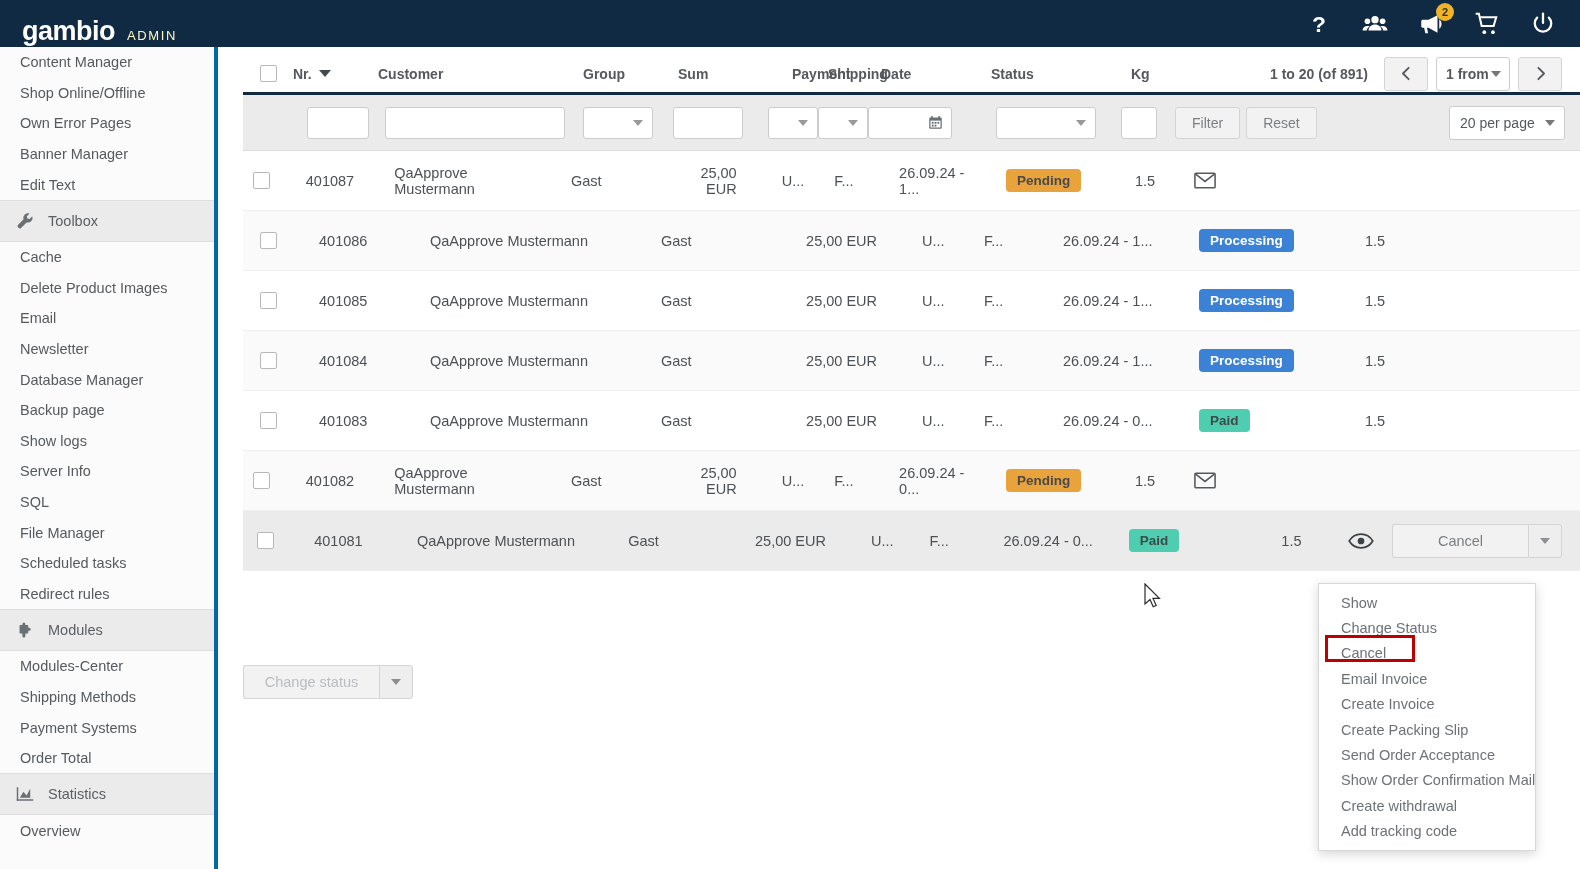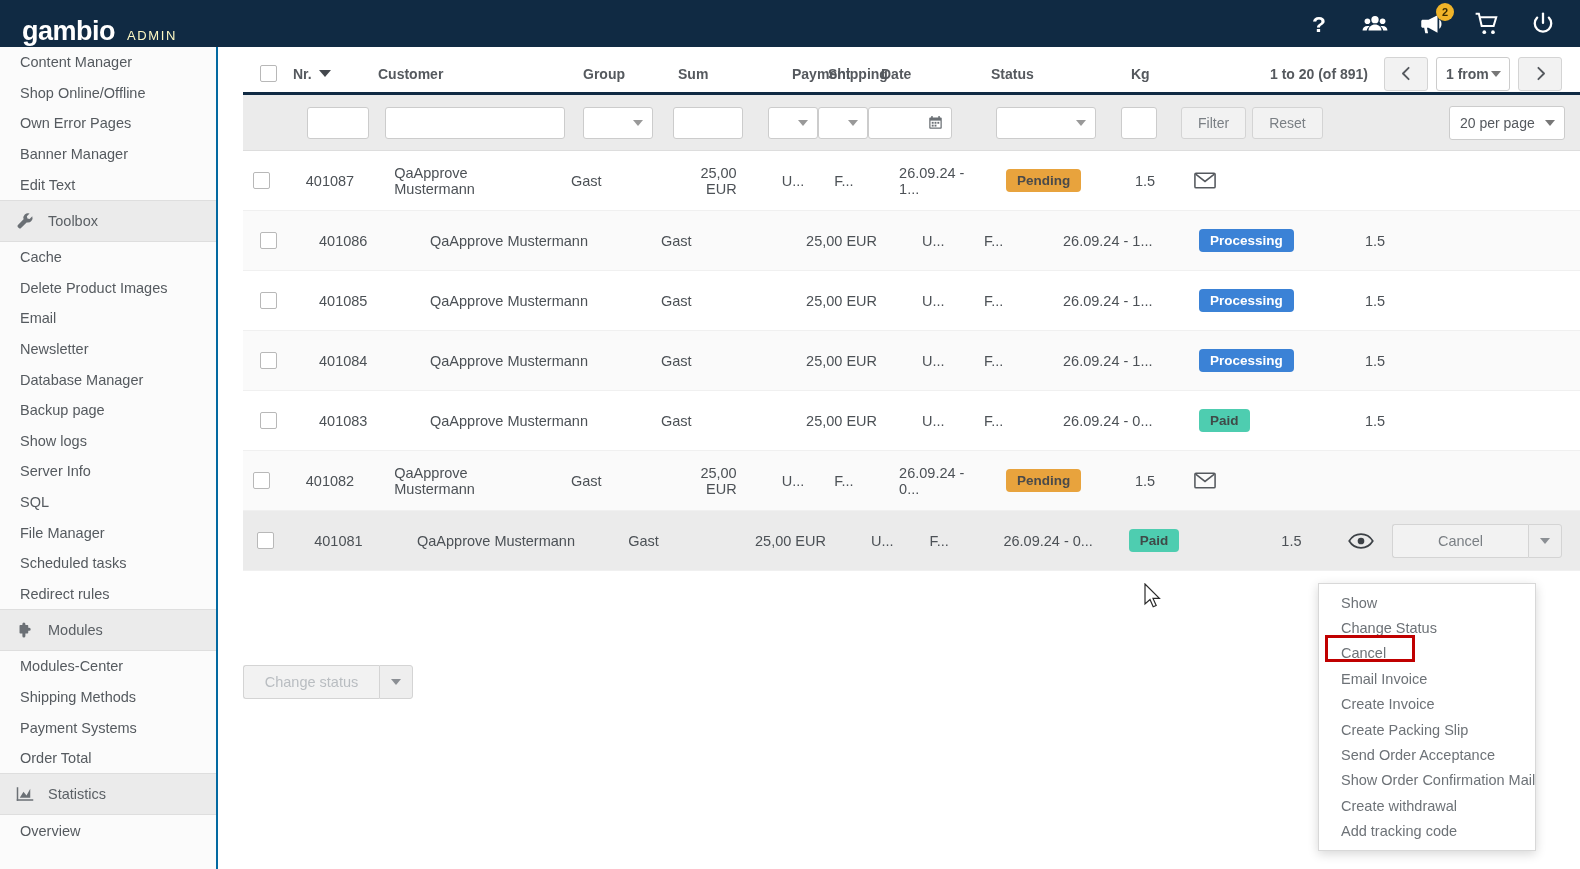--- a/index.html
+++ b/index.html
@@ -42,21 +42,21 @@
   .badge2 {
     position: absolute; top: -8px; right: -10px; min-width: 18px; height: 18px;
     background: #f0b429; color: #3a2c00; font-size: 11px; font-weight: bold;
     border-radius: 9px; display: flex; align-items: center; justify-content: center;
     padding: 0 4px;
   }
 
   
   .sidebar {
     position: absolute; top: 47px; left: 0; width: 218px; height: 822px;
-    background: #fbfbfb; border-right: 2px solid #0369a1; overflow: hidden;
+    background: #fbfbfb; border-right: 4px solid #0369a1; overflow: hidden;
   }
   .side-link {
     height: 30.6px; display: flex; align-items: center; padding-left: 20px;
     font-size: 14.5px; color: #555a5f; cursor: pointer; background: #fbfbfb;
   }
   .side-section {
     height: 42px; display: flex; align-items: center; padding-left: 16px;
     font-size: 14.5px; color: #5a5f64; background: #ebebeb;
     border-top: 1px solid #dedede; border-bottom: 1px solid #dedede; cursor: pointer;
   }
@@ -139,21 +139,21 @@
   .fi-date { width: 84px; position:relative; display:flex; align-items:center;}
   .cal-icon { position:absolute; right: 8px; width:15px;height:15px;color:#6b7075;}
   .fi-status { width: 100px; margin-left: 44px; }
   .fi-kg { width: 36px; margin-left: 25px; }
 
   .btn {
     height: 32px; padding: 0 16px; background:#f2f2f2; border:1px solid #d4d4d4;
     border-radius:3px; font-size:14px; color:#7a7f84; cursor:pointer;
     display:flex;align-items:center;justify-content:center; font-family:"Liberation Sans",sans-serif;
   }
-  .btn-filter { margin-left: 24px; }
+  .btn-filter { margin-left: 18px; }
   .btn-reset { margin-left: 6px; }
   .perpage {
     margin-left:auto; margin-right: 15px; height:34px; width:116px; background:#ffffff;
     border:1px solid #cccccc; border-radius:3px; display:flex; align-items:center;
     padding: 0 10px; font-size:14px; color:#55595e; position:relative; cursor:pointer;text-align:center;
   }
   .perpage .cd { position:absolute; right:9px; width:0;height:0;
     border-left:5px solid transparent;border-right:5px solid transparent;border-top:6px solid #777;}
 
   

